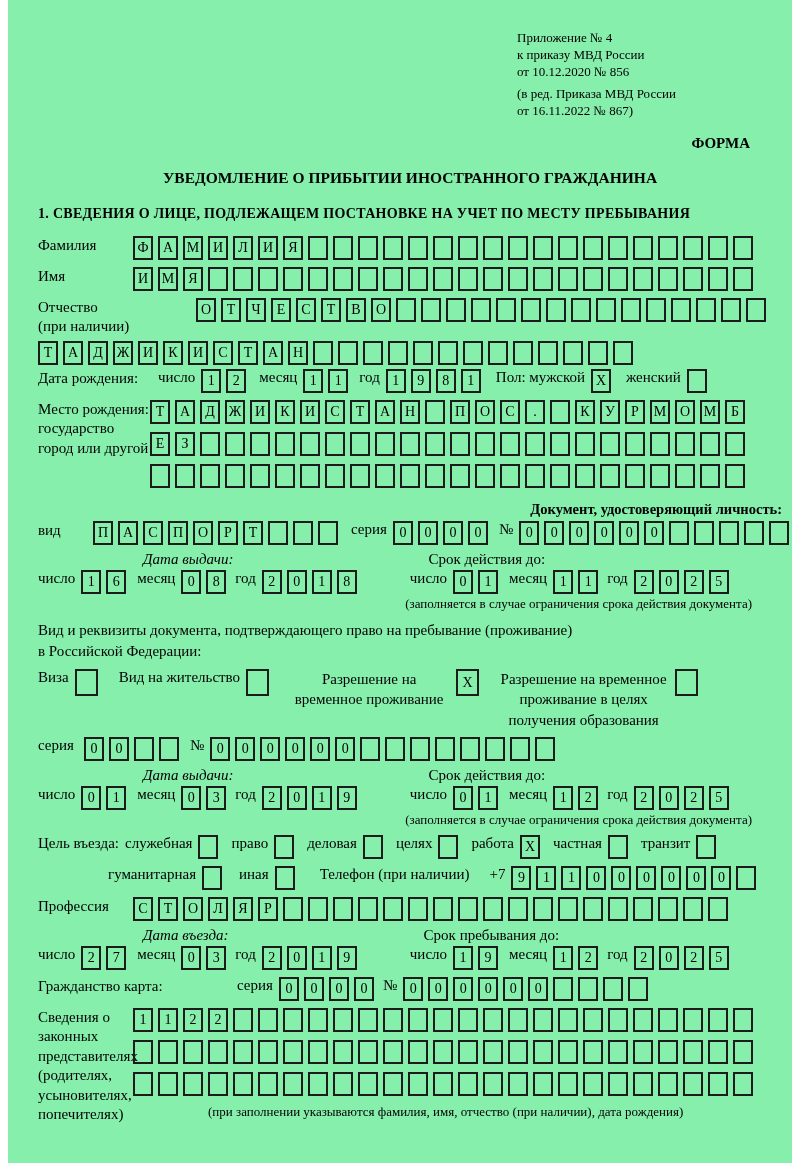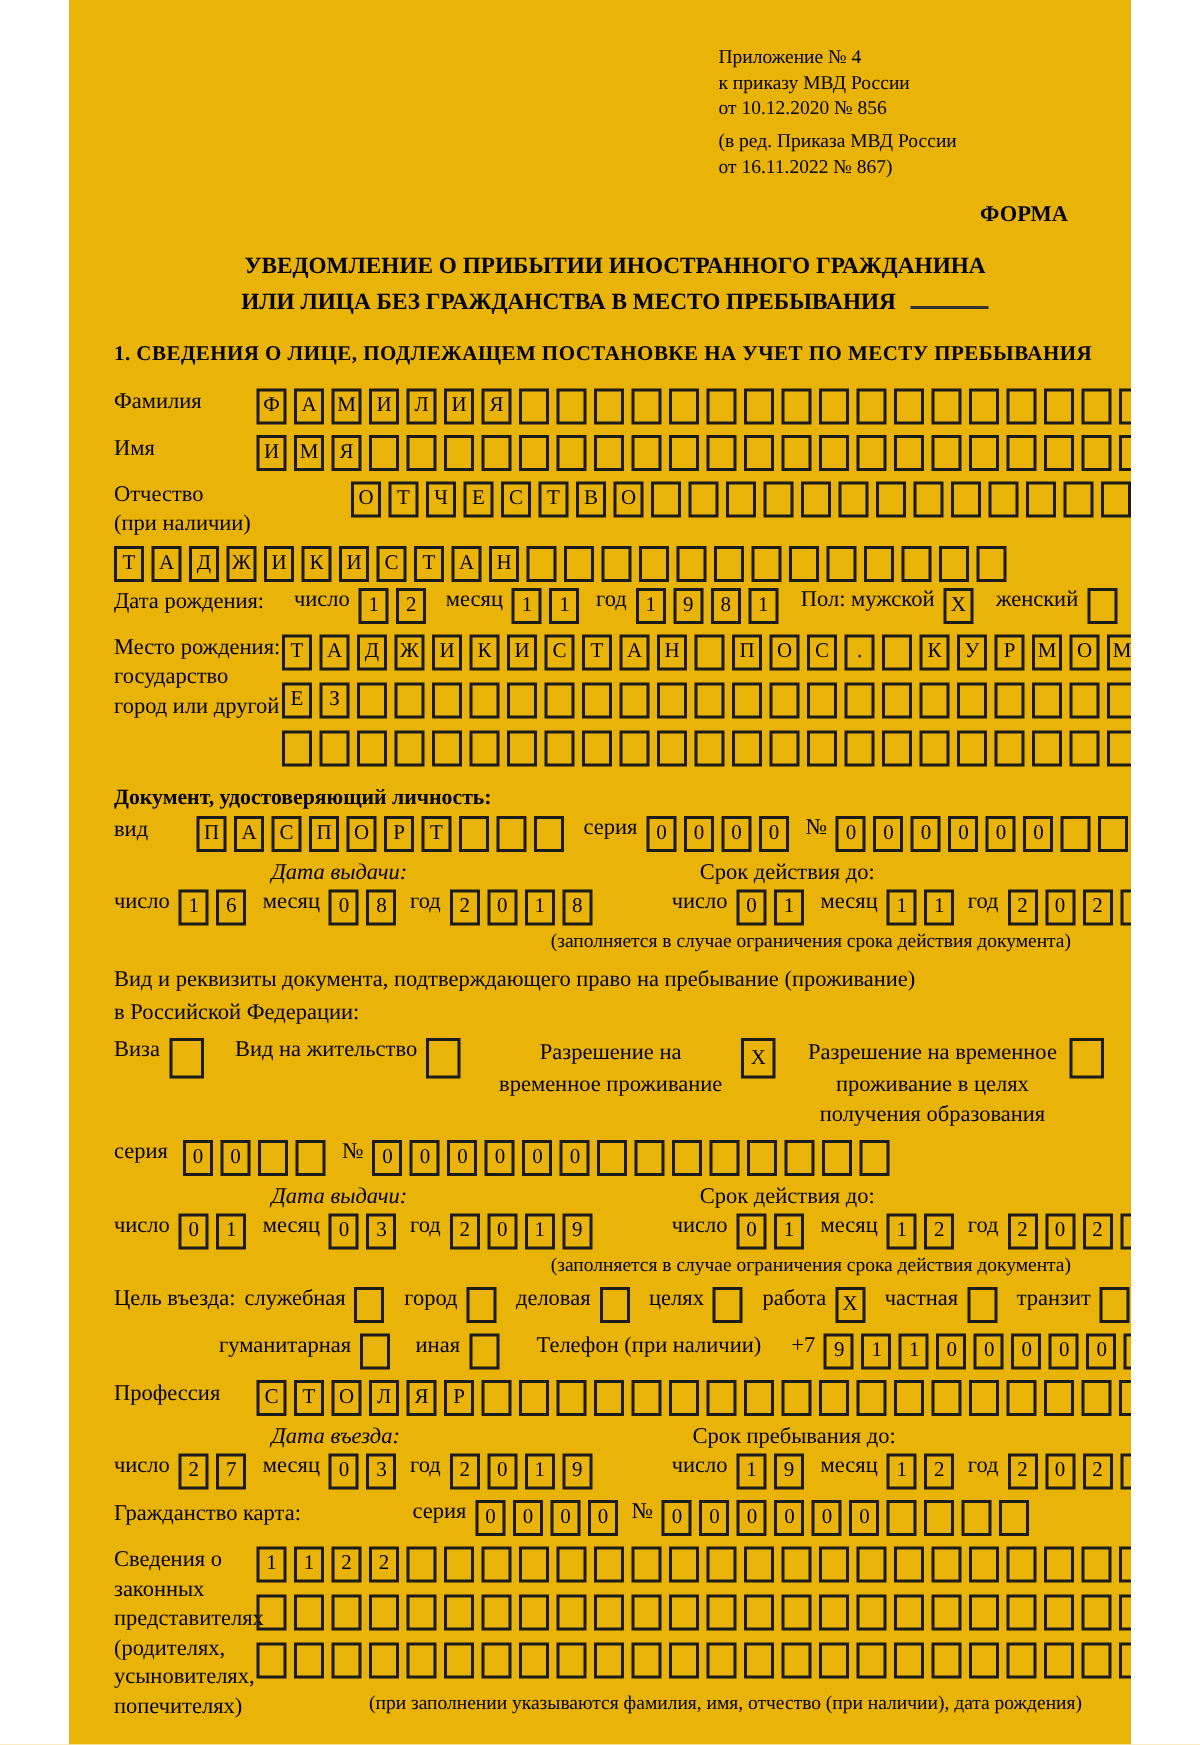--- a/index.html
+++ b/index.html
@@ -1,18 +1,18 @@
 <!DOCTYPE html>
 <html><head>
 <meta charset="utf-8">
 <style>
   * { box-sizing: border-box; }
   html,body { margin:0; padding:0; background:#ffffff; }
   .page {
-    width:708px; height:1163px; margin:0 auto; background:#eab308; color:#000;
+    width:784px; height:1163px; margin:0 auto; background:#86efac; color:#000;
     font-family:"Liberation Serif","DejaVu Serif",serif; font-size:15px;
     padding:30px 10px 0 30px; overflow:hidden; position:relative;
   }
   
   .hdr { width:240px; margin-left:auto; margin-right:25px; font-size:13px; line-height:1.3; }
   .hdr .amend { margin-top:5px; }
   .form-label { text-align:right; font-weight:bold; font-size:15px; margin:16px 32px 0 0; }
   .title { text-align:center; font-weight:bold; font-size:15.5px; margin-top:14px; line-height:1.5; }
   .blank { display:inline-block; width:52px; border-bottom:2px solid #333; height:0.9em; margin-left:10px; }
   .sec1 { font-weight:bold; font-size:14px; margin-top:16px; letter-spacing:0.3px; }
@@ -25,21 +25,21 @@
     flex:0 0 auto; width:20px; height:24px; border:2px solid #1c1c1c; margin-right:5px;
     display:inline-flex; align-items:center; justify-content:center;
     font-size:14px; line-height:1; font-family:"Liberation Serif",serif;
   }
   .big .cell { width:23px; height:27px; }
   .cellstack .cells { display:flex; margin-bottom:8px; }
   .dl { flex:0 0 auto; margin-right:6px; }
   .ml4{margin-left:4px} .ml6{margin-left:6px} .ml8{margin-left:8px} .ml10{margin-left:10px}
   .ml12{margin-left:12px} .ml14{margin-left:14px} .ml16{margin-left:16px} .ml20{margin-left:20px} .ml24{margin-left:24px}
   .gap55 { width:48px; flex:0 0 auto; }
-  .center-bold { text-align:left; font-weight:bold; font-size:14.5px; margin-top:5px; }
+  .center-bold { text-align:right; font-weight:bold; font-size:14.5px; margin-top:5px; }
   .dates-head { display:flex; margin-top:6px; font-size:15px; }
   .dates-head .h1 { margin-left:105px;font-style:italic; }
   .dates-head .h2 { margin-left:195px; }
   .mt2 { margin-top:2px; }
   .note { text-align:right; font-size:13px; margin:2px 30px 0 0; }
   .intro { margin-top:8px; line-height:1.45; }
   .optlabel { flex:0 0 auto; text-align:center; line-height:1.35; }
   .w160 { width:162px; } .w175 { width:175px; }
   .ind70 { margin-left:70px; }
   .final-note { font-size:13px; margin:4px 0 0 170px; }
@@ -55,21 +55,20 @@
     <div>к приказу МВД России</div>
     <div>от 10.12.2020 № 856</div>
     <div class="amend">(в ред. Приказа МВД России</div>
     <div>от 16.11.2022 № 867)</div>
   </div>
 
   <div class="form-label">ФОРМА</div>
 
   <div class="title">
     <div>УВЕДОМЛЕНИЕ О ПРИБЫТИИ ИНОСТРАННОГО ГРАЖДАНИНА</div>
-    <div><span>ИЛИ ЛИЦА БЕЗ ГРАЖДАНСТВА В МЕСТО ПРЕБЫВАНИЯ</span><span class="blank"></span></div>
   </div>
 
   <div class="sec1">1. СВЕДЕНИЯ О ЛИЦЕ, ПОДЛЕЖАЩЕМ ПОСТАНОВКЕ НА УЧЕТ ПО МЕСТУ ПРЕБЫВАНИЯ</div>
 
   <div class="frow" style="margin-top:14px">
     <div class="flabel w95">Фамилия</div>
     <span class="cells">
         <span class="cell">Ф</span>
         <span class="cell">А</span>
         <span class="cell">М</span>
@@ -482,21 +481,21 @@
       </span>
   </div>
   <div class="note">(заполняется в случае ограничения срока действия документа)</div>
 
   <div class="frow">
     <span class="dl">Цель въезда:</span>
     <span class="dl">служебная</span>
     <span class="cells">
         <span class="cell"></span>
       </span>
-    <span class="dl ml8">город</span>
+    <span class="dl ml8">право</span>
     <span class="cells">
         <span class="cell"></span>
       </span>
     <span class="dl ml8">деловая</span>
     <span class="cells">
         <span class="cell"></span>
       </span>
     <span class="dl ml8">целях</span>
     <span class="cells">
         <span class="cell"></span>

